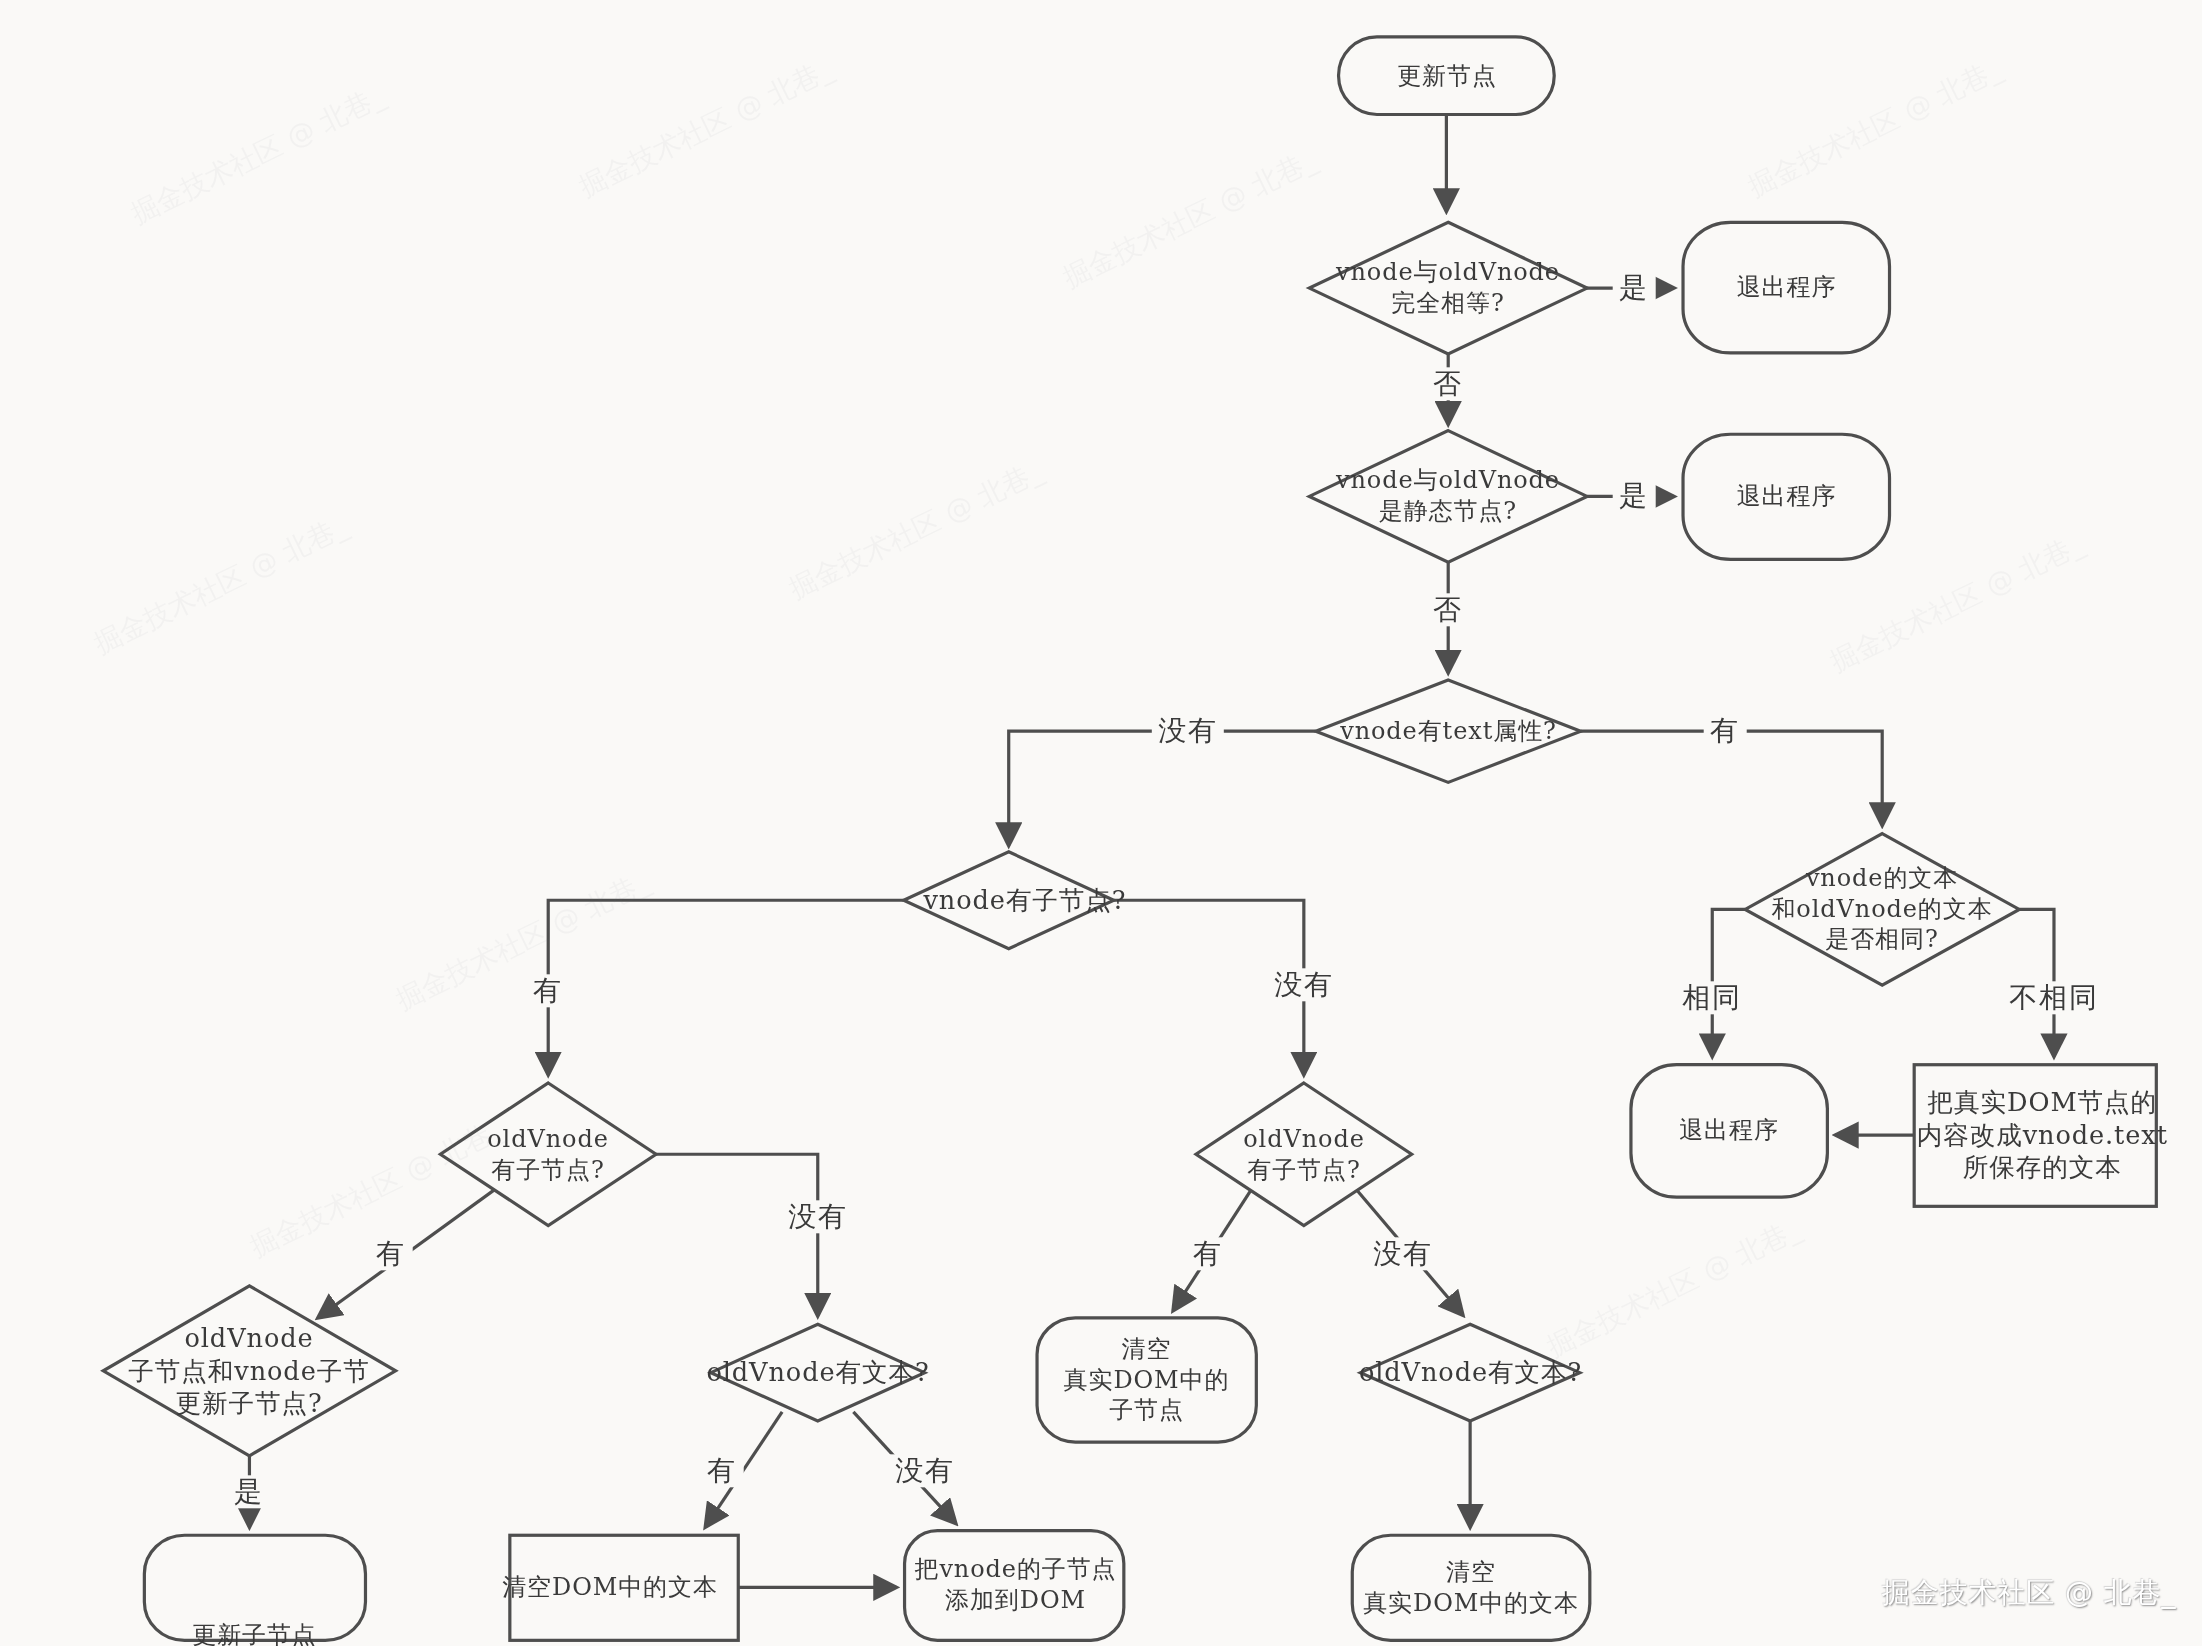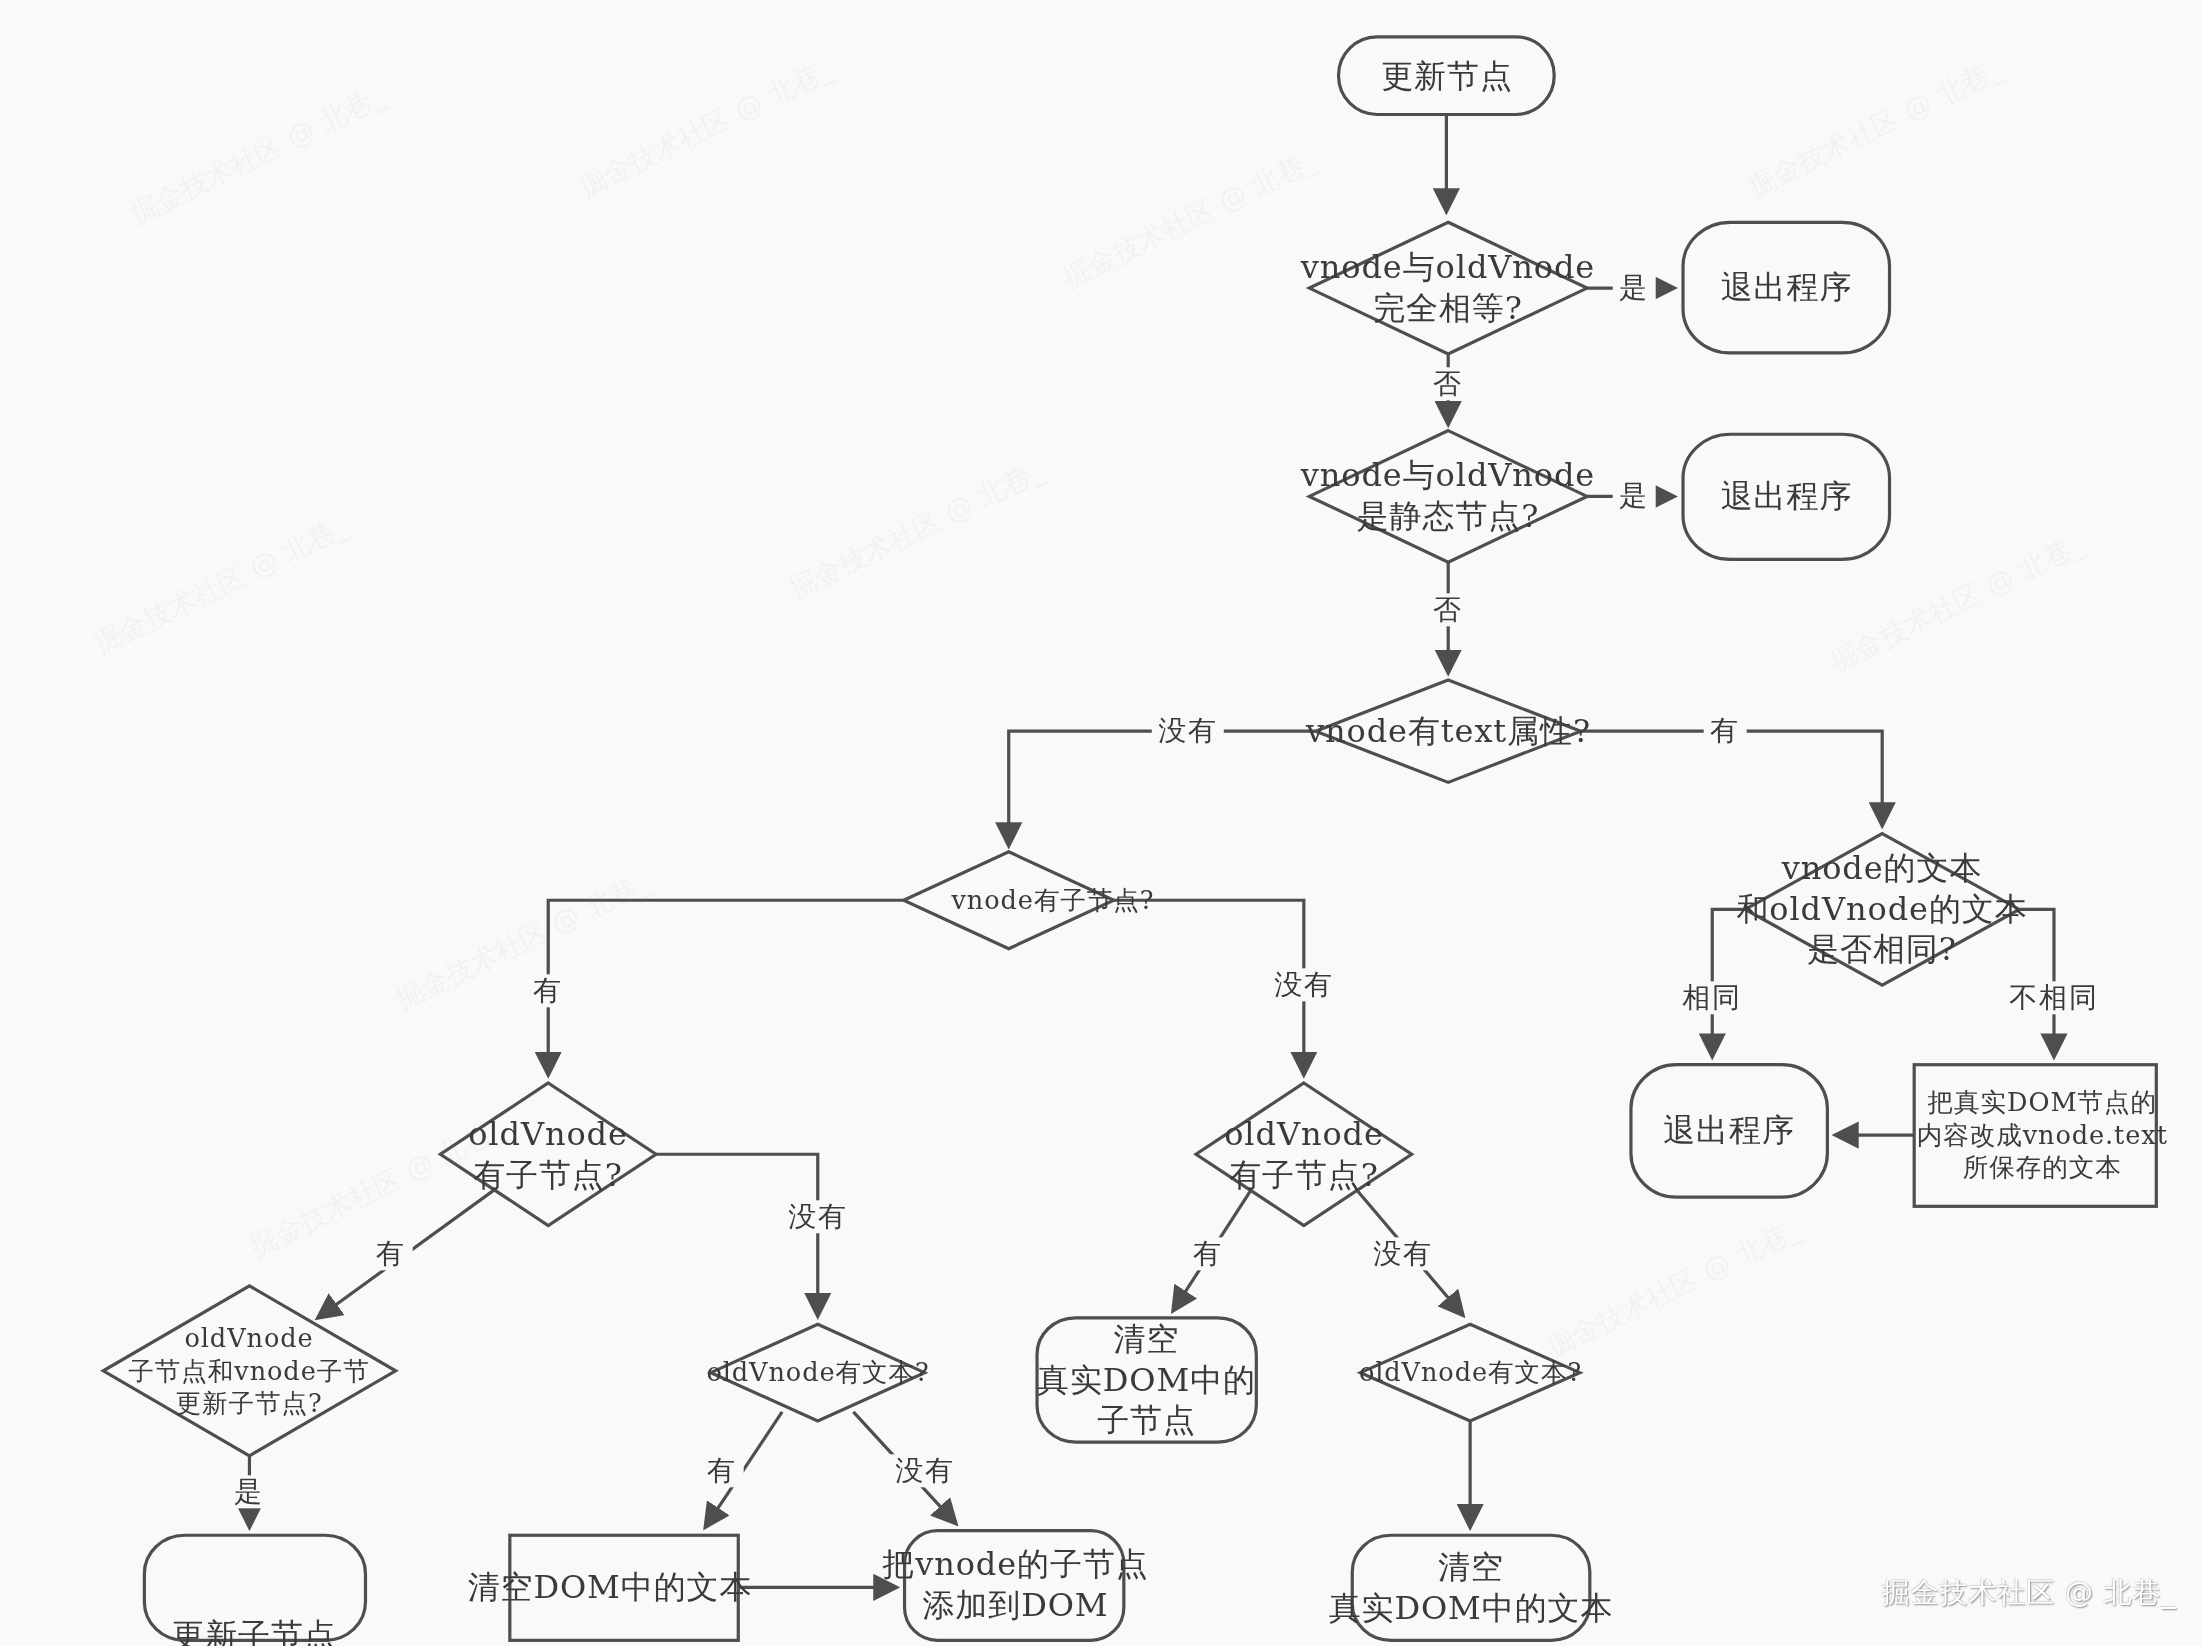--- a/index.html
+++ b/index.html
@@ -21,21 +21,21 @@
     top: 0;
   }
   .node-text {
     position: absolute;
     display: flex;
     flex-direction: column;
     align-items: center;
     justify-content: center;
     text-align: center;
     color: #3a3a3a;
-    font-size: 32px;
+    font-size: 24px;
     line-height: 1.28;
     letter-spacing: 0.9px;
     pointer-events: none;
   }
   .node-text span { display: block; white-space: nowrap; }
   .small-text { font-size: 25.6px; }
   .left-align {
     align-items: center;
     text-align: left;
     padding-left: 14.6px;
@@ -156,21 +156,21 @@
   </div>
 
   <div class="node-text" style="left:1683px; top:434px; width:207px; height:125px;">
       <span>退出程序</span>
     </div>
 
   <div class="node-text" style="left:1316px; top:680px; width:265px; height:102px;">
       <span>vnode有text属性?</span>
     </div>
 
-  <div class="node-text small-text" style="left:948px; top:852px; width:210px; height:97px;">
+  <div class="node-text small-text" style="left:920px; top:852px; width:210px; height:97px;">
       <span>vnode有子节点?</span>
     </div>
 
   <div class="node-text" style="left:440px; top:1083px; width:216px; height:143px;">
     <span>oldVnode</span>
       <span>有子节点?</span>
   </div>
 
   <div class="node-text" style="left:1196px; top:1083px; width:216px; height:143px;">
     <span>oldVnode</span>

